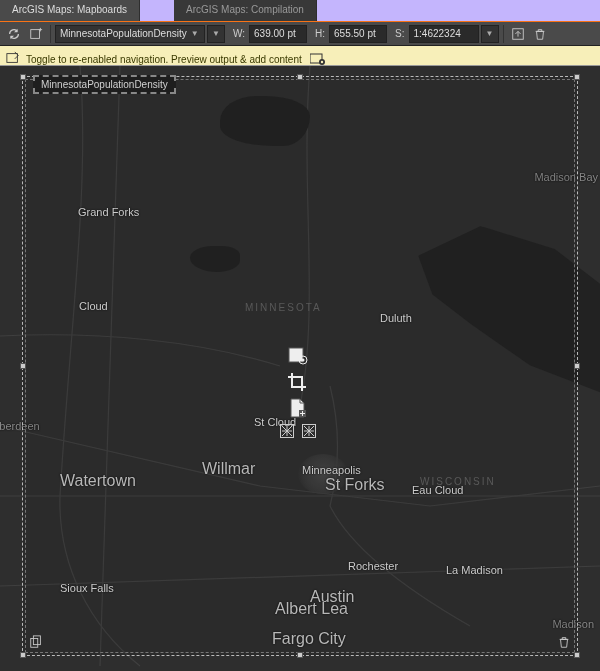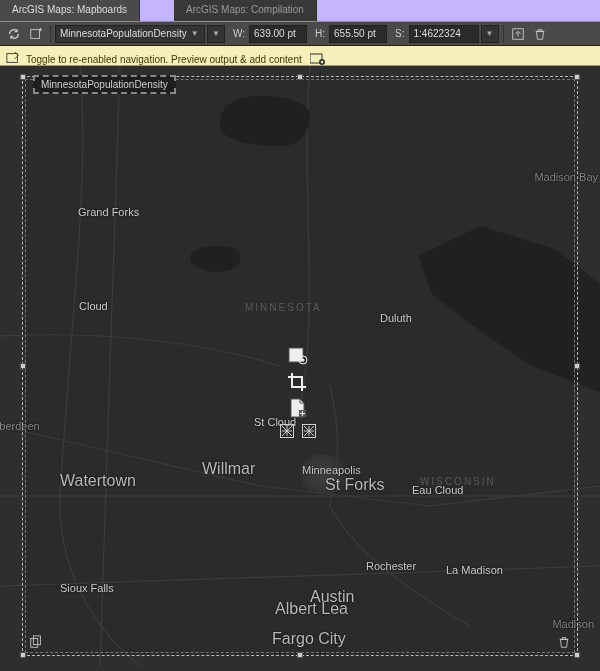--- a/index.html
+++ b/index.html
@@ -282,21 +282,21 @@
   <div class="city-label" style="left:79px; top:234px">Cloud</div>
   <div class="city-label" style="left:380px; top:246px">Duluth</div>
   <div class="city-label" style="left:254px; top:350px">St Cloud</div>
   <div class="city-label faint" style="left:-8px; top:354px">Aberdeen</div>
   <div class="city-label small" style="left:60px; top:406px">Watertown</div>
   <div class="city-label small" style="left:202px; top:394px">Willmar</div>
   <div class="city-label" style="left:302px; top:398px">Minneapolis</div>
   <div class="city-label small" style="left:325px; top:410px">St Forks</div>
   <div class="city-label" style="left:412px; top:418px">Eau Cloud</div>
   <div class="city-label" style="left:60px; top:516px">Sioux Falls</div>
-  <div class="city-label" style="left:366px; top:494px">Rochester</div>
+  <div class="city-label" style="left:348px; top:494px">Rochester</div>
   <div class="city-label small" style="left:310px; top:522px">Austin</div>
   <div class="city-label small" style="left:275px; top:534px">Albert Lea</div>
   <div class="city-label" style="left:446px; top:498px">La Madison</div>
   <div class="city-label small" style="left:272px; top:564px">Fargo City</div>
   <div class="city-label faint" style="right:6px; top:552px">Madison</div>
 
   <div class="artboard">
     <div class="ab-inner"></div>
     <div class="ab-title">MinnesotaPopulationDensity</div>
 

